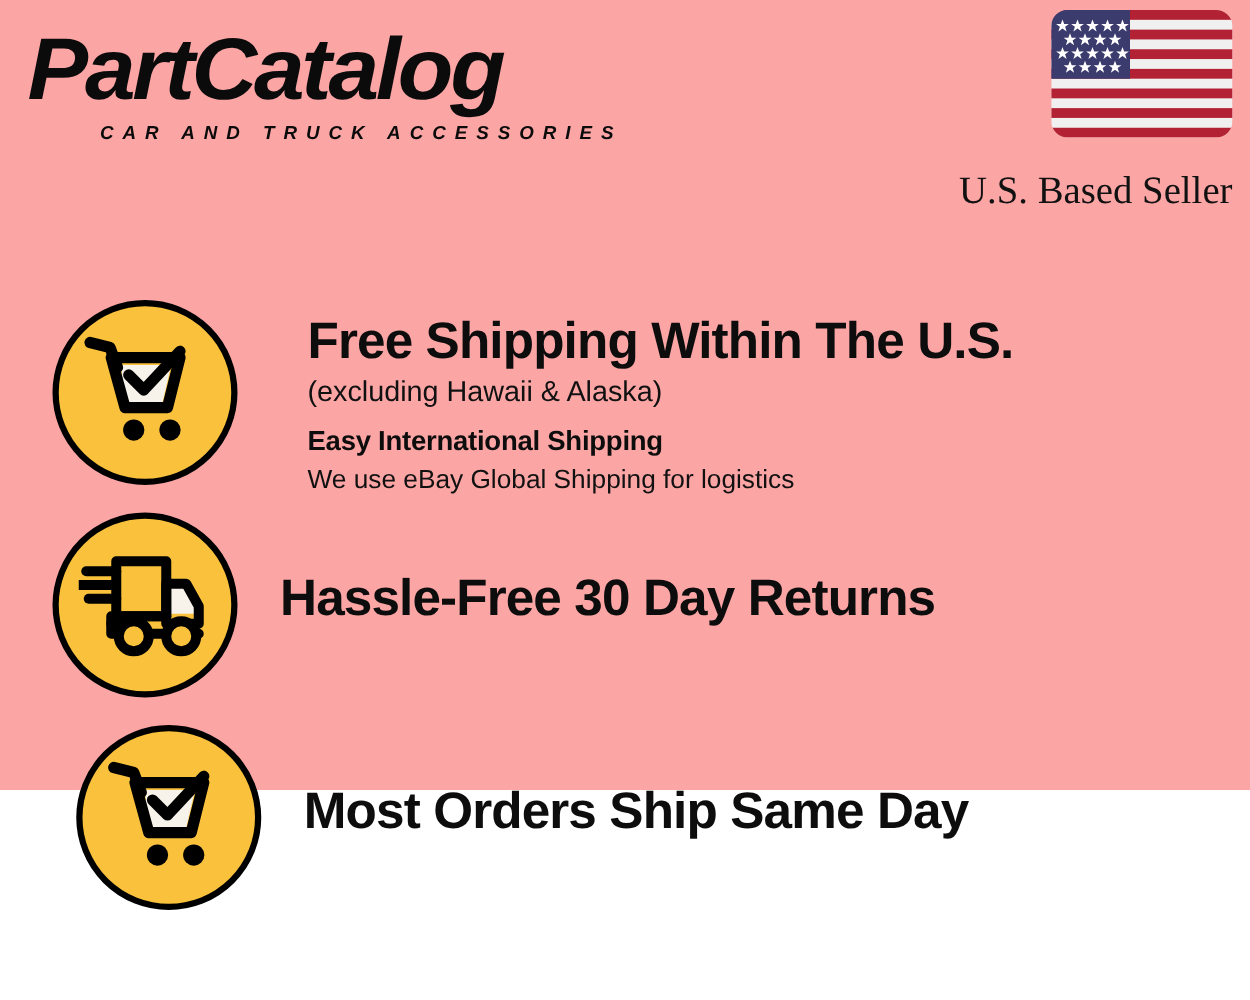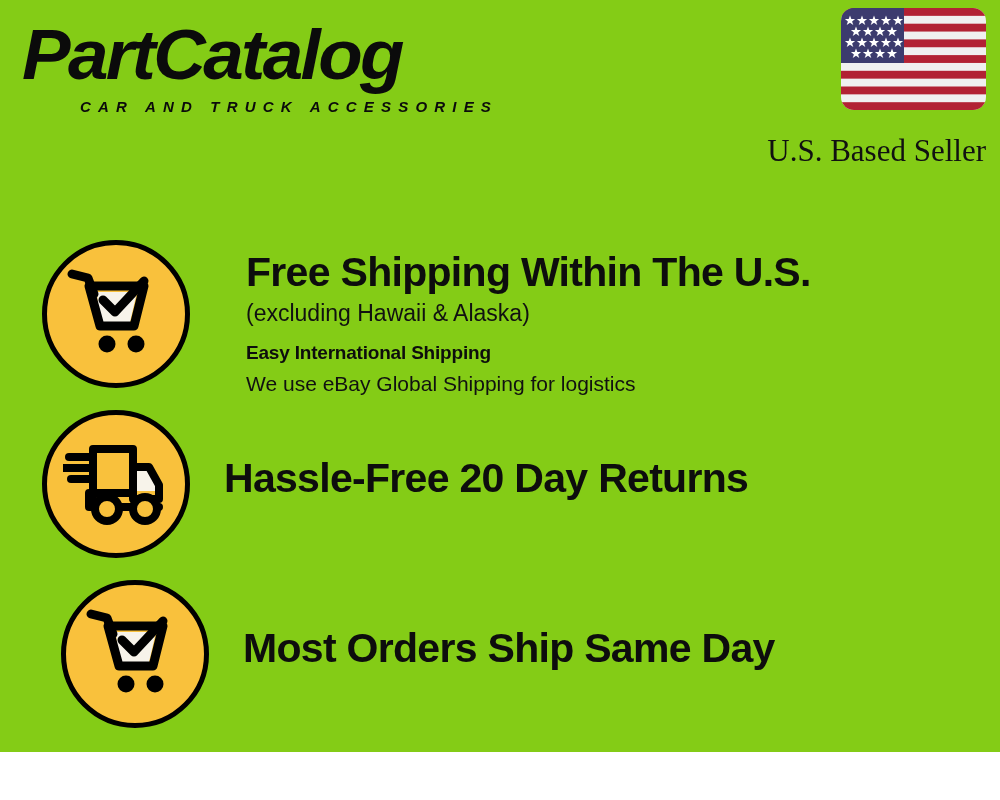--- a/index.html
+++ b/index.html
@@ -13,22 +13,22 @@
     background: #ffffff;
     font-family: "Liberation Sans", sans-serif;
     color: #111111;
     overflow: hidden;
     position: relative;
   }
 
   .banner {
     position: relative;
     width: 1000px;
-    height: 752px;
-    background: #84cc16;
+    height: 632px;
+    background: #fca5a5;
   }
 
   
   .header {
     position: absolute;
     left: 0;
     top: 0;
     width: 1000px;
     height: 170px;
   }
@@ -174,21 +174,21 @@
     line-height: 34px;
     color: #111111;
     white-space: nowrap;
   }
 
   .feature-sub-strong {
     display: block;
     margin-top: 8px;
     font-family: "Liberation Sans", sans-serif;
     font-weight: 700;
-    font-size: 19px;
+    font-size: 22px;
     line-height: 30px;
     letter-spacing: -0.2px;
     color: #0d0d0d;
     white-space: nowrap;
   }
 
   .feature-sub-note {
     display: block;
     font-family: "Liberation Sans", sans-serif;
     font-weight: 400;
@@ -291,21 +291,21 @@
           <path d="M26 52 V66 H96" fill="none" stroke="#000000" stroke-width="8" stroke-linecap="round" stroke-linejoin="round"></path>
           <path d="M26 58 H30" fill="none" stroke="#000000" stroke-width="8" stroke-linecap="round"></path>
           <path d="M6 16 H30" fill="none" stroke="#000000" stroke-width="8" stroke-linecap="round"></path>
           <path d="M0 27 H26" fill="none" stroke="#000000" stroke-width="8" stroke-linecap="round"></path>
           <path d="M8 38 H30" fill="none" stroke="#000000" stroke-width="8" stroke-linecap="round"></path>
           <circle cx="44" cy="68" r="12" fill="#f9c13c" stroke="#000000" stroke-width="8"></circle>
           <circle cx="82" cy="68" r="12" fill="#f9c13c" stroke="#000000" stroke-width="8"></circle>
         </svg>
       </div>
       <div class="feature-text">
-        <span class="feature-title">Hassle-Free 20 Day Returns</span>
+        <span class="feature-title">Hassle-Free 30 Day Returns</span>
       </div>
     </div>
 
     <div class="feature-row row-3">
       <div class="icon-badge">
         <svg width="104" height="100" viewBox="0 0 104 100" xmlns="http://www.w3.org/2000/svg" aria-hidden="true">
           <path d="M33 28 L73 28 L66 58 L35 58 Z" fill="#f7f3ea"></path>
           <path d="M8 10 L24 14 L30 30" fill="none" stroke="#000000" stroke-width="9" stroke-linecap="round" stroke-linejoin="round"></path>
           <path d="M25 22 L80 22 L70 62 L36 62 Z" fill="none" stroke="#000000" stroke-width="9" stroke-linecap="round" stroke-linejoin="round"></path>
           <path d="M39 36 L51 48 L80 17" fill="none" stroke="#000000" stroke-width="9" stroke-linecap="round" stroke-linejoin="round"></path>

